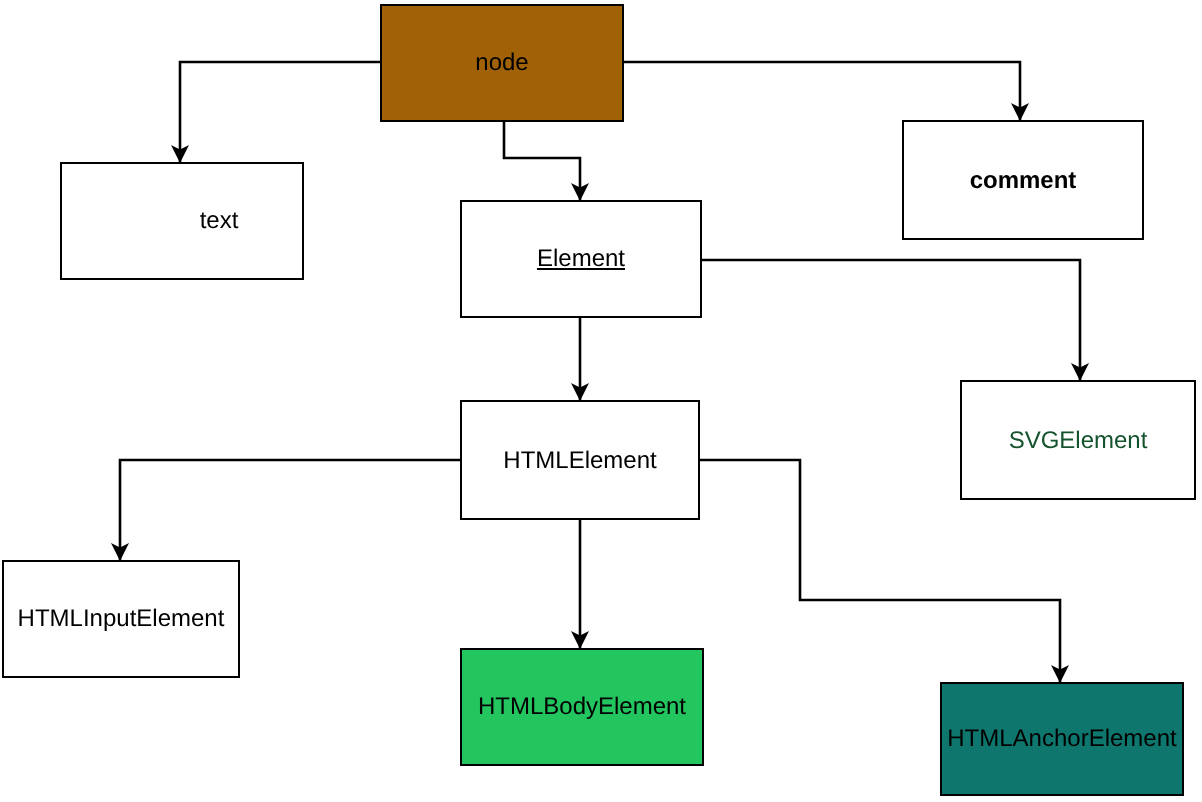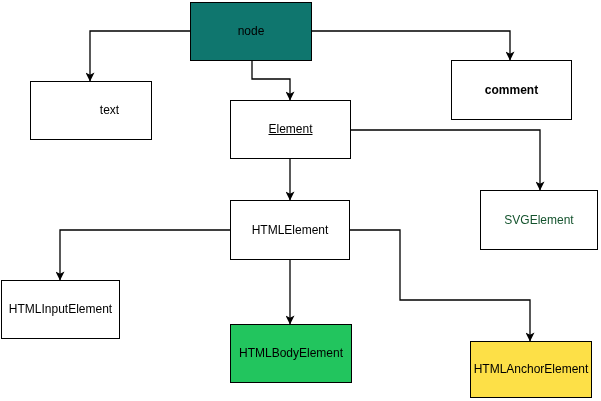--- a/index.html
+++ b/index.html
@@ -67,21 +67,21 @@
       <polyline points="252,61 252,79 290,79 290,100" stroke="#000000" marker-end="url(#arrow)"></polyline>
       <polyline points="312,31 510,31 510,60" stroke="#000000" marker-end="url(#arrow)"></polyline>
       <polyline points="290,159 290,200" stroke="#000000" marker-end="url(#arrow)"></polyline>
       <polyline points="351,130 540,130 540,190" stroke="#000000" marker-end="url(#arrow)"></polyline>
       <polyline points="230,230 60,230 60,280" stroke="#000000" marker-end="url(#arrow)"></polyline>
       <polyline points="290,260 290,324" stroke="#000000" marker-end="url(#arrow)"></polyline>
       <polyline points="350,230 400,230 400,300 530,300 530,341" stroke="#000000" marker-end="url(#arrow)"></polyline>
     </svg>
   <div id="nodes-layer">
 
-  <div class="box" style="left: 190px; top: 2px; width: 122px; height: 59px; background: #0f766e; border-color: rgb(0, 0, 0); color: rgb(0, 0, 0); text-align: right;">
+  <div class="box" style="left: 190px; top: 2px; width: 122px; height: 59px; background: #a16207; border-color: rgb(0, 0, 0); color: rgb(0, 0, 0); text-align: right;">
         <span>node</span>
       </div>
       <div class="box" style="left: 30px; top: 81px; width: 122px; height: 59px; background: rgb(255, 255, 255); border-color: rgb(0, 0, 0); color: rgb(0, 0, 0); padding-left: 37px;">
         <span>text</span>
       </div>
       <div class="box" style="left: 451px; top: 60px; width: 121px; height: 60px; background: rgb(255, 255, 255); border-color: rgb(0, 0, 0); color: rgb(0, 0, 0); font-weight: bold;">
         <span>comment</span>
       </div>
       <div class="box" style="left: 230px; top: 100px; width: 121px; height: 59px; background: rgb(255, 255, 255); border-color: rgb(0, 0, 0); color: rgb(0, 0, 0); text-decoration: underline;">
         <span>Element</span>
@@ -91,17 +91,17 @@
       </div>
       <div class="box" style="left: 1px; top: 280px; width: 119px; height: 59px; background: rgb(255, 255, 255); border-color: rgb(0, 0, 0); color: rgb(0, 0, 0);">
         <span>HTMLInputElement</span>
       </div>
       <div class="box" style="left: 230px; top: 200px; width: 120px; height: 60px; background: rgb(255, 255, 255); border-color: rgb(0, 0, 0); color: rgb(0, 0, 0);">
         <span>HTMLElement</span>
       </div>
       <div class="box" style="left: 230px; top: 324px; width: 122px; height: 59px; background: #22c55e; border-color: rgb(0, 0, 0); color: rgb(0, 0, 0);">
         <span>HTMLBodyElement</span>
       </div>
-      <div class="box" style="left: 470px; top: 341px; width: 122px; height: 57px; background: #fde047; border-color: rgb(0, 0, 0); color: rgb(0, 0, 0);">
+      <div class="box" style="left: 470px; top: 341px; width: 122px; height: 57px; background: #0f766e; border-color: rgb(0, 0, 0); color: rgb(0, 0, 0);">
         <span>HTMLAnchorElement</span>
       </div>
     </div>
 </div>
 
 </body></html>

